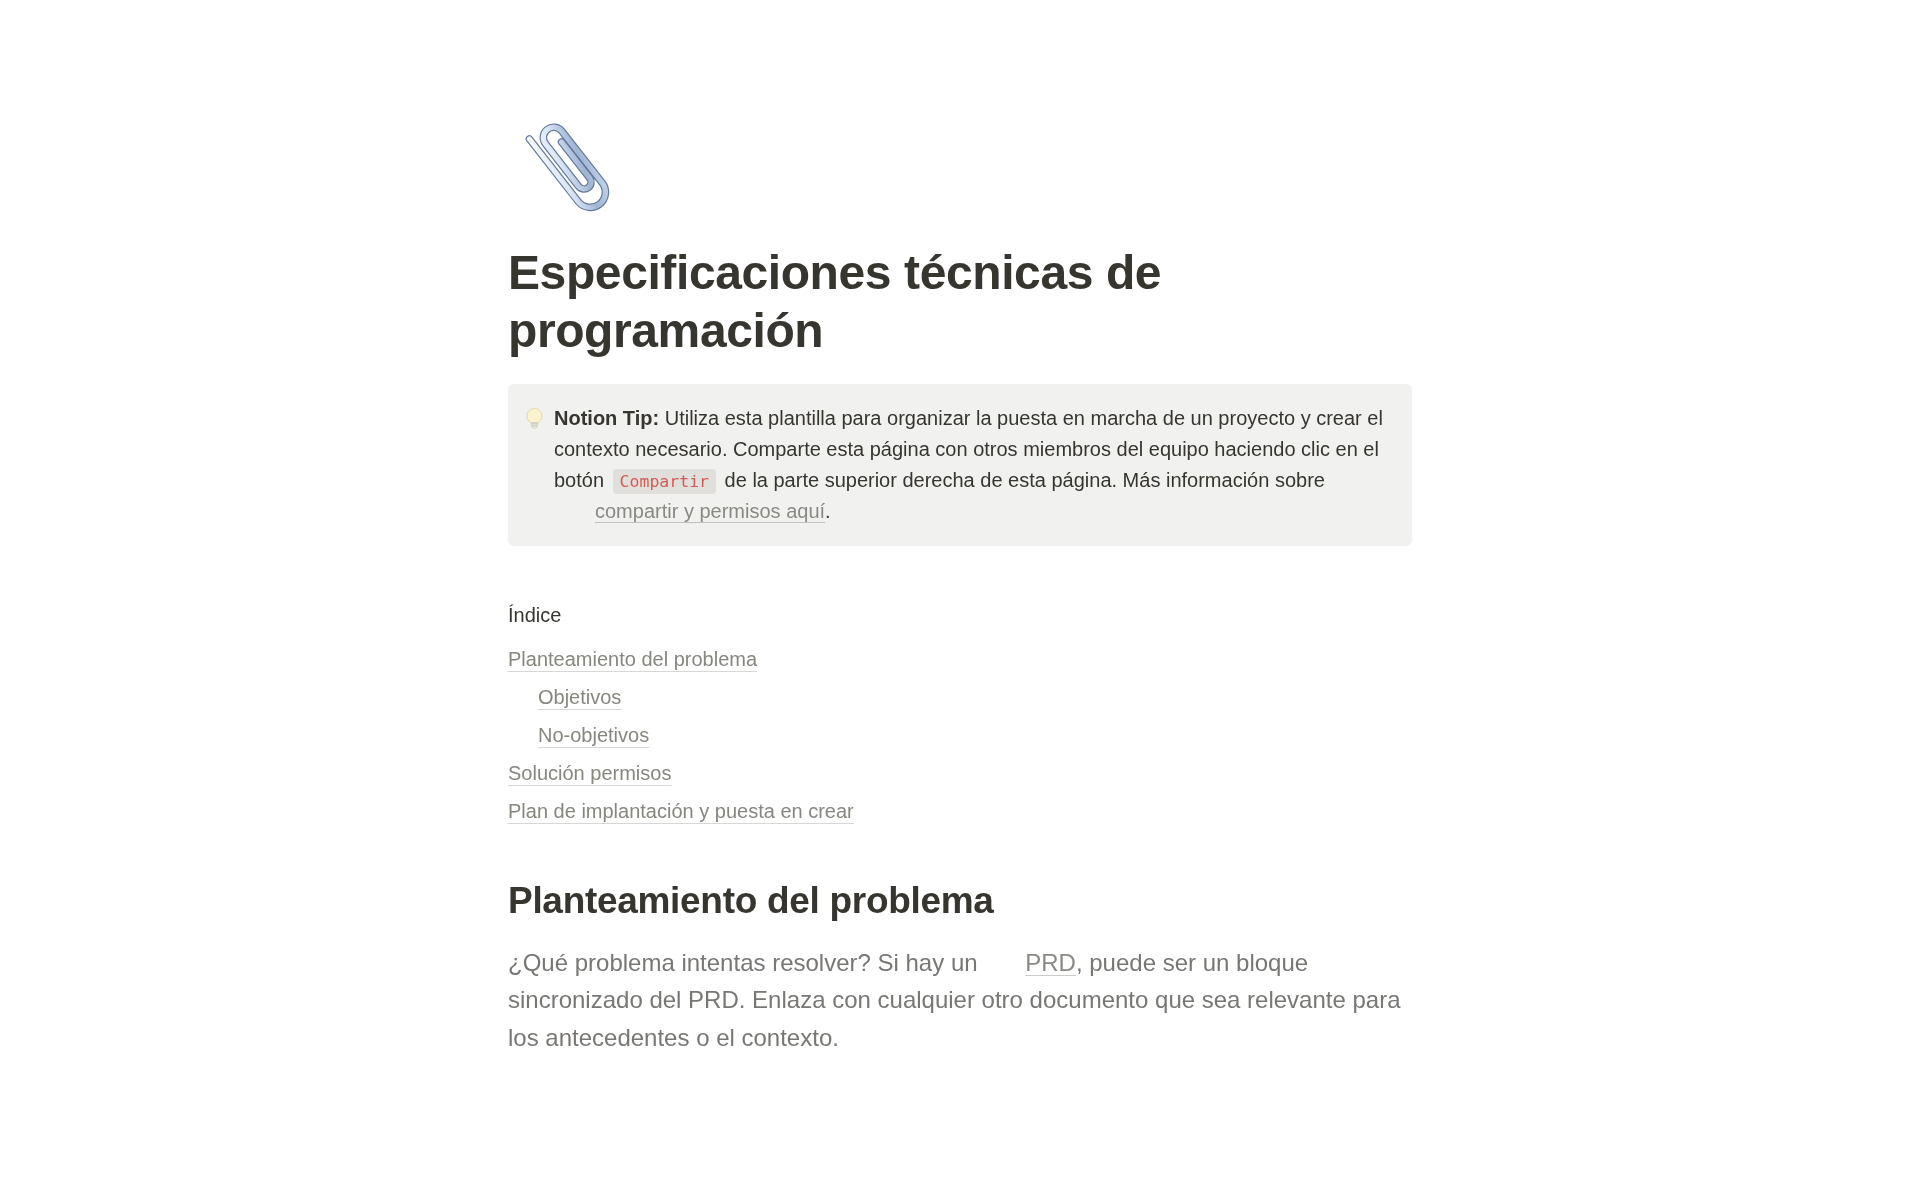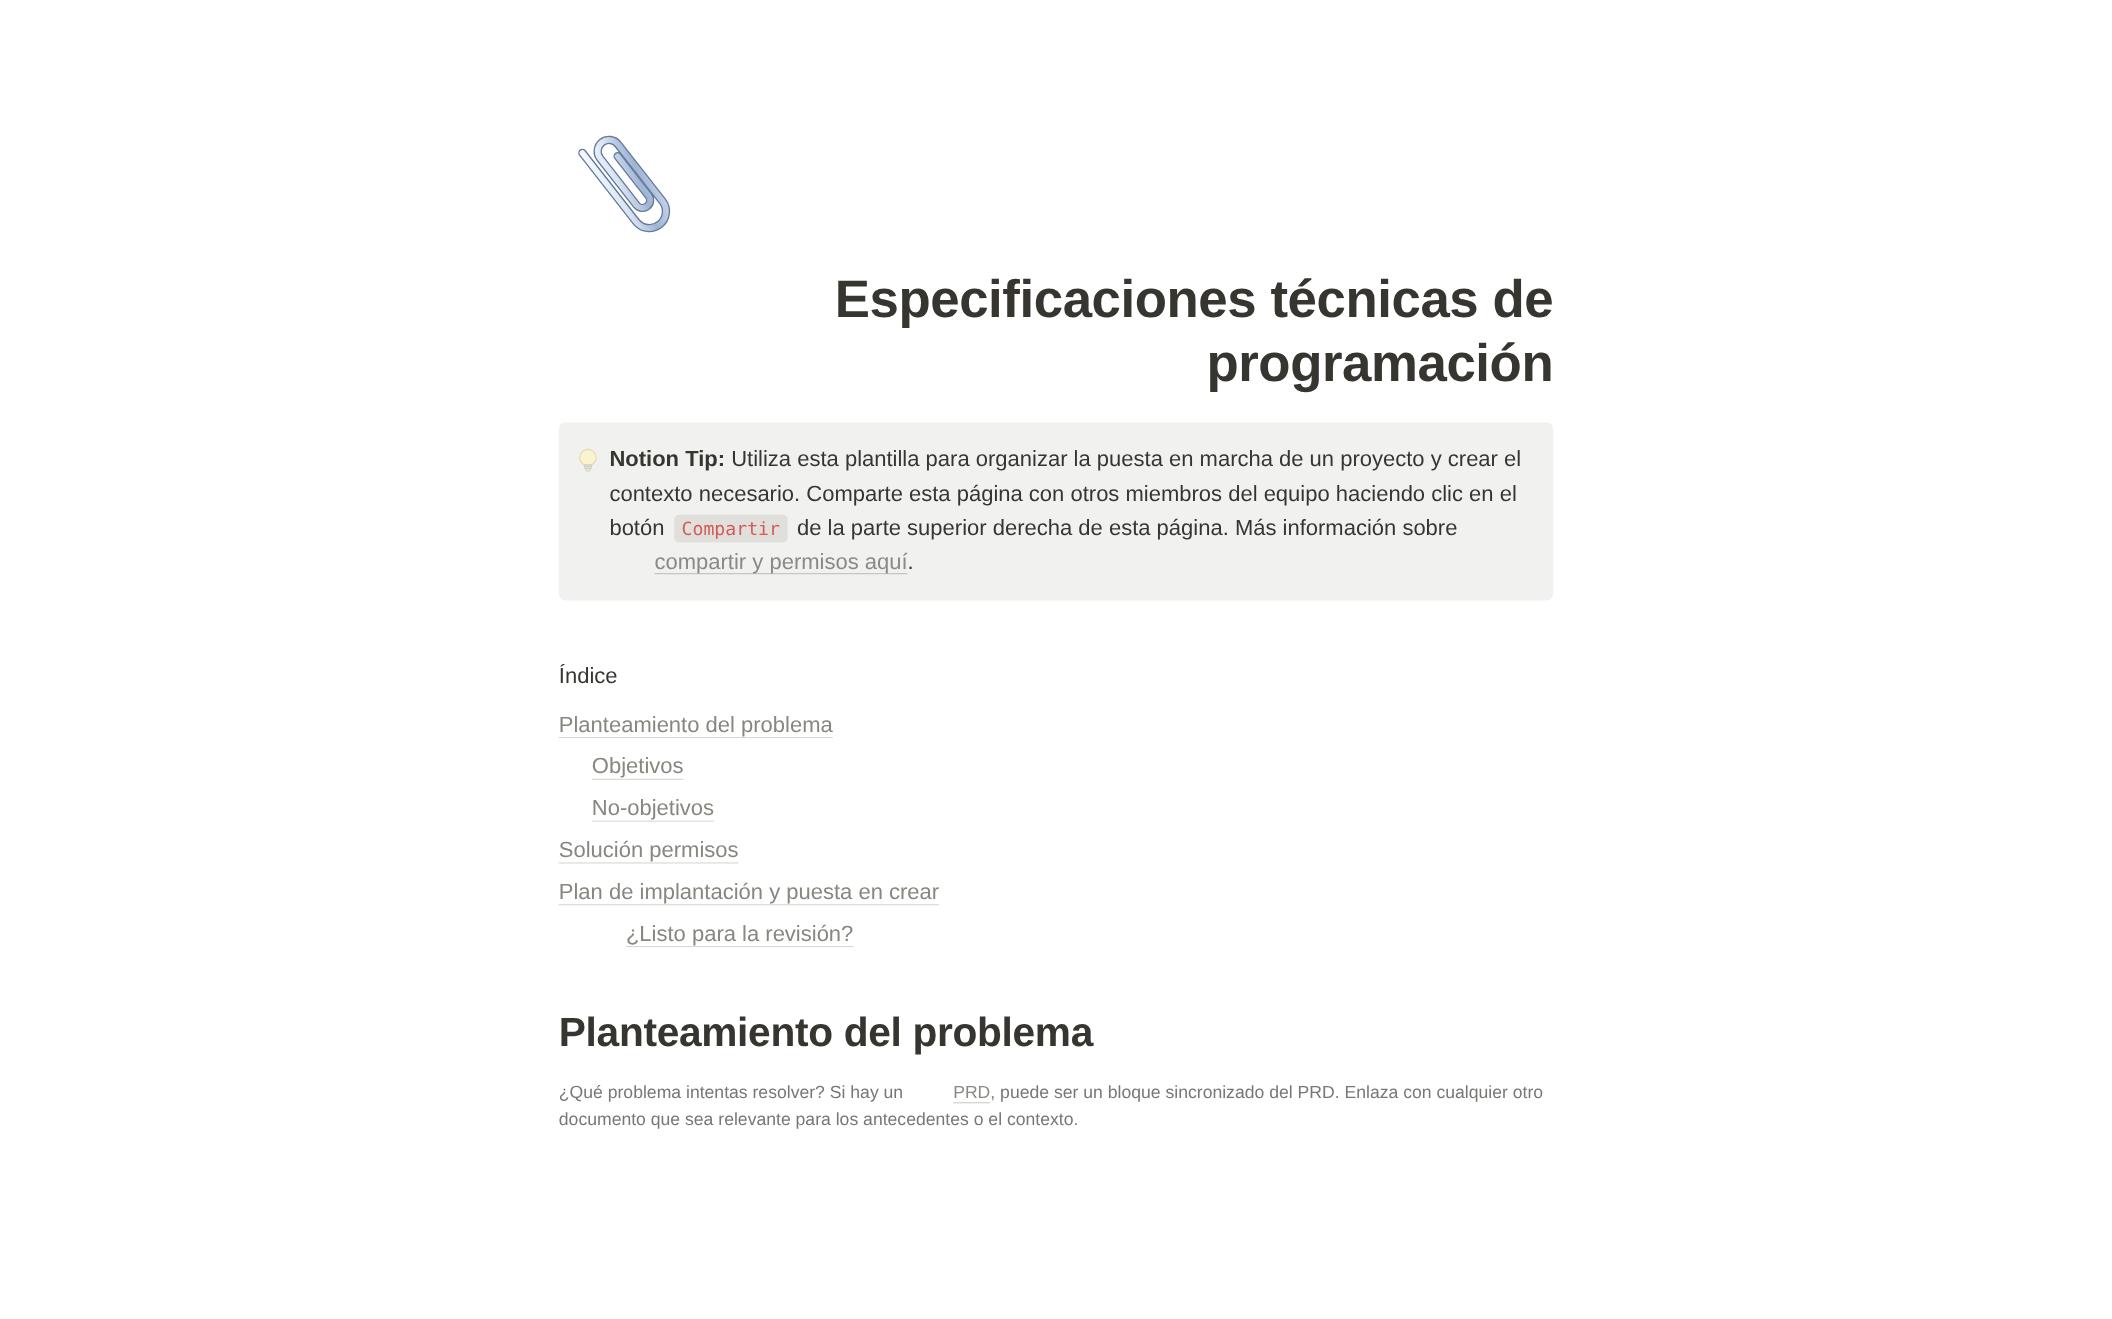--- a/index.html
+++ b/index.html
@@ -23,21 +23,20 @@
     margin-left: 2px;
     cursor: pointer;
   }
   .page-title {
     font-size: 48px;
     font-weight: 700;
     line-height: 1.21;
     letter-spacing: -0.4px;
     margin: 20px 0 16px 0;
     color: #37352F;
-    text-align: right;
   }
   .callout {
     margin-top: 24px;
     background: #F1F1EF;
     border-radius: 6px;
     padding: 19px 22px 19px 16px;
     display: flex;
     align-items: flex-start;
     font-size: 20px;
     line-height: 1.55;
@@ -95,21 +94,21 @@
   .toc-item.lvl2 { padding-left: 61px; }
   .section-heading {
     margin: 54px 0 0 0;
     font-size: 37px;
     font-weight: 700;
     letter-spacing: -0.3px;
     color: #37352F;
   }
   .section-paragraph {
     margin-top: 22px;
-    font-size: 16px;
+    font-size: 24px;
     line-height: 1.55;
     color: #787774;
   }
   .section-paragraph .inline-link {
     color: #8A8984;
   }
 </style>
 </head>
 <body>
 
@@ -149,21 +148,20 @@
   </div>
 
   <div class="toc-heading">Índice</div>
 
   <div class="toc">
     <div class="toc-item lvl0"><span class="toc-link">Planteamiento del problema</span></div>
     <div class="toc-item lvl1"><span class="toc-link">Objetivos</span></div>
     <div class="toc-item lvl1"><span class="toc-link">No-objetivos</span></div>
     <div class="toc-item lvl0"><span class="toc-link">Solución permisos</span></div>
     <div class="toc-item lvl0"><span class="toc-link">Plan de implantación y puesta en crear</span></div>
-    <div class="toc-item lvl2"><span class="toc-link">¿Listo para la revisión?</span></div>
   </div>
 
   <h2 class="section-heading">Planteamiento del problema</h2>
 
   <p class="section-paragraph">
     <span>¿Qué problema intentas resolver? Si hay un </span><span class="inline-link">PRD</span><span>, puede ser un bloque sincronizado del PRD. Enlaza con cualquier otro documento que sea relevante para los antecedentes o el contexto.</span>
   </p>
 
 </div>
 

